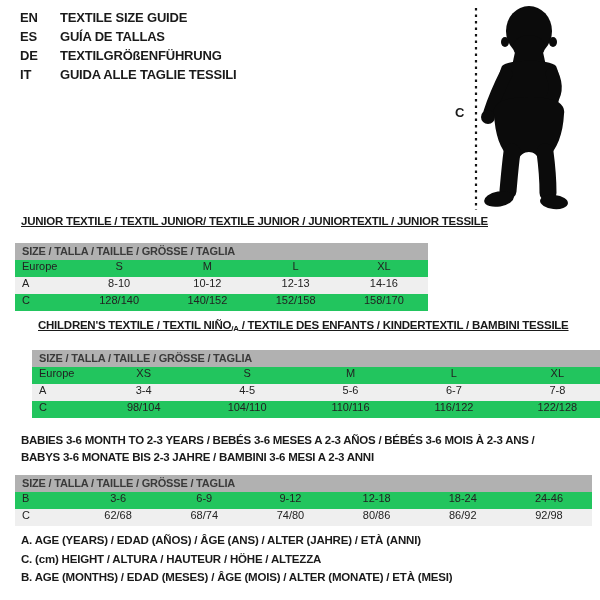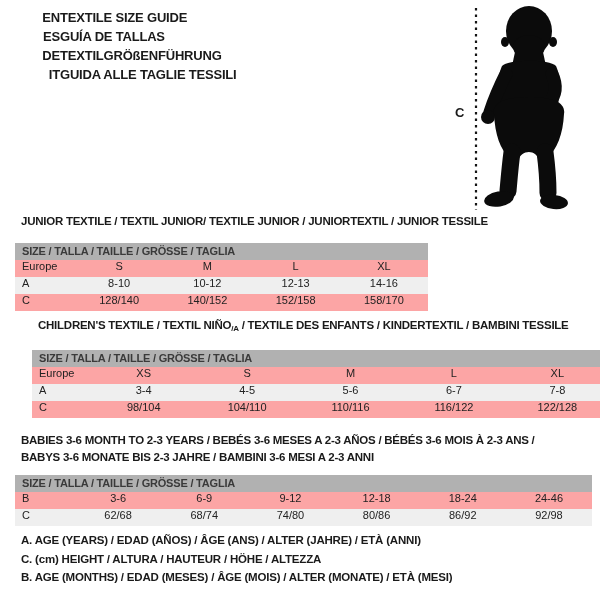--- a/index.html
+++ b/index.html
@@ -3,32 +3,32 @@
 <meta charset="utf-8">
 <style>
   html,body{margin:0;padding:0;background:#fff;}
   .canvas{
     position:relative;width:600px;height:600px;background:#fff;overflow:hidden;
     font-family:"Liberation Sans","DejaVu Sans",sans-serif;color:#1a1a1a;
   }
   
   .lang-block{position:absolute;left:20px;top:8px;}
   .lang-row{display:flex;height:19px;align-items:center;font-weight:bold;font-size:13px;letter-spacing:-0.2px;}
-  .lang-code{width:40px;text-align:right;}
+  .lang-code{width:40px;}
   
   .figure-svg{position:absolute;left:452px;top:2px;}
   .figure-label{position:absolute;left:455px;top:105px;font-size:13px;font-weight:bold;}
   
   .section{position:absolute;left:15px;}
-  .tbl-title{margin-left:6px;font-size:11.5px;font-weight:bold;line-height:17px;letter-spacing:-0.25px;white-space:nowrap;}
+  .tbl-title{margin-left:6px;font-size:11.5px;font-weight:bold;line-height:17px;letter-spacing:-0.25px;white-space:nowrap;text-decoration:underline;}
   .tbl-title sub{font-size:8px;vertical-align:-2px;}
   .sec1{top:213px;} .sec1 .tbl-title{margin-bottom:13px;}
   .sec2{top:317px;margin-left:17px;} .sec2 .tbl-title{margin-bottom:13px;}
   .sec3{top:432px;} .sec3 .tbl-title3{margin-left:6px;font-size:11.5px;font-weight:bold;line-height:17px;letter-spacing:-0.25px;white-space:nowrap;margin-bottom:9px;}
-  .tbl{background:#fca5a5;}
+  .tbl{background:#22c55e;}
   .w1{width:413px;} .w2{width:577px;}
   .size-bar{height:17px;line-height:17px;background:#b1b1b1;color:#3a3a3a;
     font-size:11px;font-weight:bold;padding-left:7px;letter-spacing:-0.2px;box-sizing:border-box;}
   .t-row{display:flex;height:17px;align-items:flex-start;font-size:11px;color:#222;}
   .t-row.alt{background:#efefef;}
   .t-lbl{width:60px;padding-left:7px;box-sizing:border-box;}
   .t-val{flex:1;text-align:center;}
   
   .notes{position:absolute;left:21px;top:531px;}
   .note-line{font-size:11.5px;font-weight:bold;line-height:18.5px;letter-spacing:-0.2px;white-space:nowrap;}

